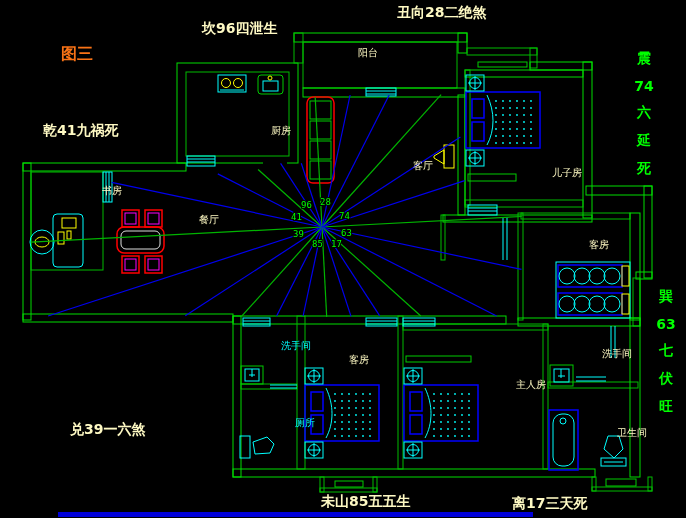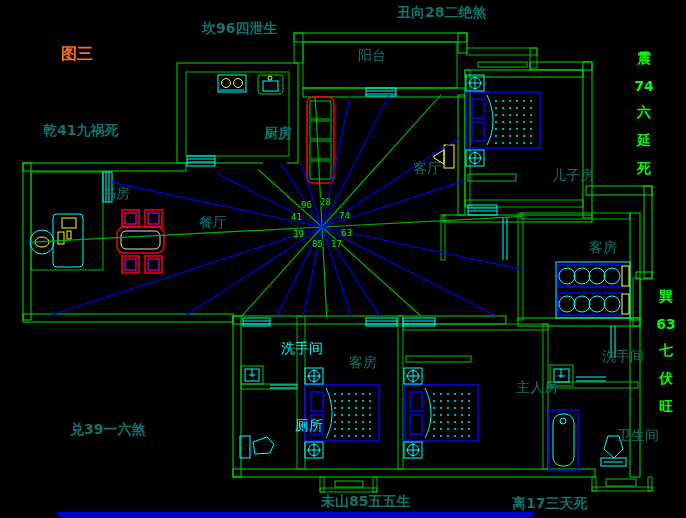--- a/index.html
+++ b/index.html
@@ -1,25 +1,25 @@
 <!DOCTYPE html>
 <html><head>
 <meta charset="utf-8">
 <style>
   html,body{margin:0;padding:0;background:#000;}
   .stage{position:relative;width:686px;height:518px;background:#000;overflow:hidden;
          font-family:"DejaVu Sans",sans-serif;}
   .stage svg{position:absolute;left:0;top:0;}
   .lbl{position:absolute;white-space:nowrap;line-height:1;
        font-family:"DejaVu Sans",sans-serif;}
-  .green{color:#0f766e;}
+  .green{color:#fef9c3;}
   .cyan{color:#00ffff;}
   .blue{color:#f97316;}
   .big{font-size:14px;font-weight:bold;letter-spacing:0px;}
-  .room{font-size:14px;padding-left:28px;}
+  .room{font-size:10px;padding-left:28px;}
   .fig{font-size:16px;font-weight:bold;}
   .vcol{position:absolute;display:flex;flex-direction:column;align-items:center;gap:10px;}
   .vcol span{font-size:14px;font-weight:bold;color:#00ff00;}
   .bluebar{position:absolute;background:#0000d8;}
   .wall{stroke:#00dd00;fill:none;stroke-width:1;}
   .wallthin{stroke:#00bb00;fill:none;stroke-width:1;}
   .winc{stroke:#00ffff;fill:none;stroke-width:1;}
   .furn-red{stroke:#ff0000;fill:none;stroke-width:1.5;}
   .furn-cyan{stroke:#00ffff;fill:none;stroke-width:1;}
   .furn-blue{stroke:#0000ff;fill:none;stroke-width:1.5;}
@@ -330,21 +330,21 @@
 </div>
 <div class="vcol" style="left:654px;top:288px;width:24px;">
   <span>巽</span>
   <span>63</span>
   <span>七</span>
   <span>伏</span>
   <span>旺</span>
 </div>
 
 <div class="lbl green room" style="left:330px;top:48px;">阳台</div>
-<div class="lbl green room" style="left:236px;top:126px;font-weight:bold;">厨房</div>
+<div class="lbl green room" style="left:243px;top:126px;">厨房</div>
 <div class="lbl green room" style="left:385px;top:161px;">客厅</div>
 <div class="lbl green room" style="left:524px;top:168px;">儿子房</div>
 <div class="lbl green room" style="left:38px;top:186px;margin-left:36px;">书房</div>
 <div class="lbl green room" style="left:171px;top:215px;">餐厅</div>
 <div class="lbl green room" style="left:561px;top:240px;">客房</div>
 <div class="lbl cyan room" style="left:253px;top:341px;">洗手间</div>
 <div class="lbl cyan room" style="left:267px;top:418px;text-align:right;">厕所</div>
 <div class="lbl green room" style="left:321px;top:355px;">客房</div>
 <div class="lbl green room" style="left:488px;top:380px;">主人房</div>
 <div class="lbl green room" style="left:574px;top:349px;">洗手间</div>

